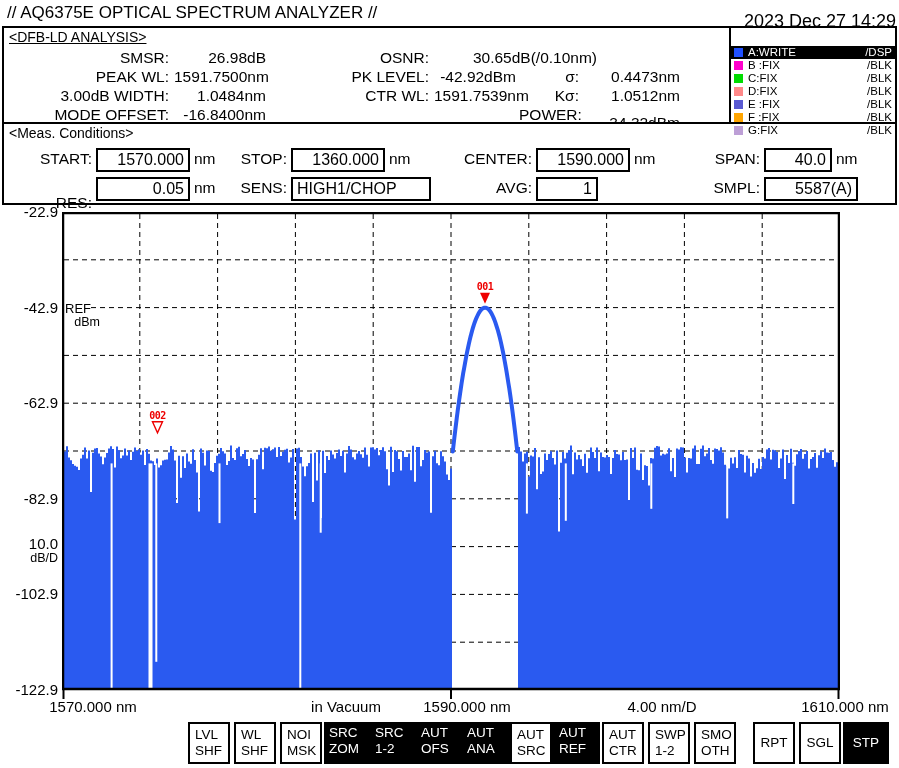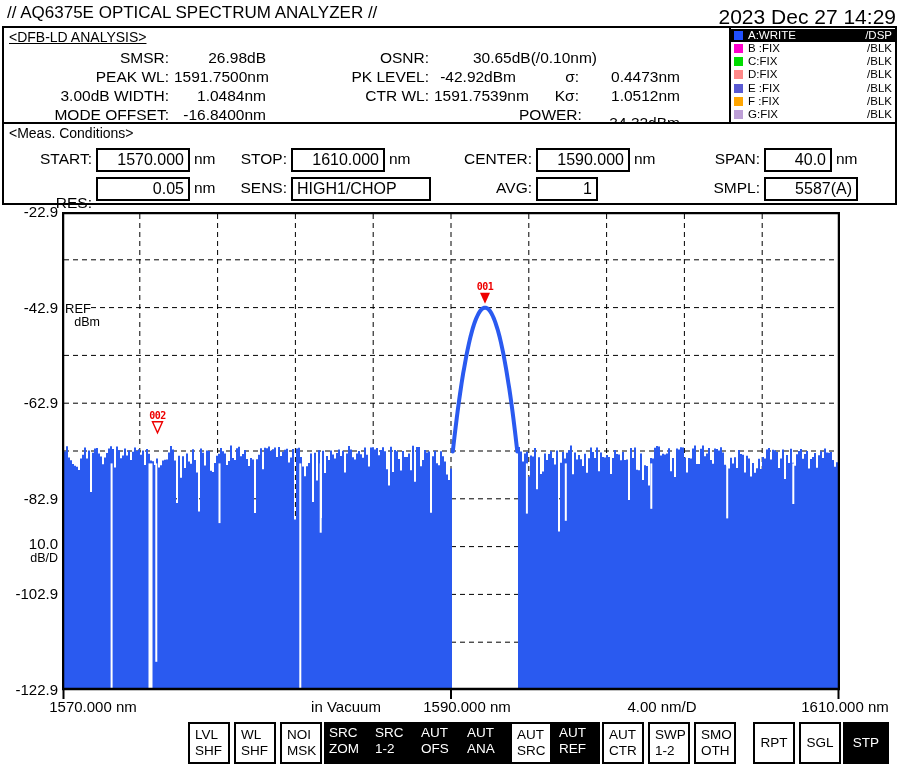--- a/index.html
+++ b/index.html
@@ -5,25 +5,25 @@
   html,body{margin:0;padding:0}
   body{
     width:899px;height:768px;position:relative;overflow:hidden;
     background:#fff;color:#000;
     font-family:"Liberation Sans",sans-serif;
     -webkit-font-smoothing:antialiased;
   }
   .abs{position:absolute}
   
   #hdr-title{left:7px;top:3px;font-size:17px;white-space:nowrap}
-  #hdr-date{right:3px;top:5px;font-size:21px;white-space:nowrap}
+  #hdr-date{right:3px;top:11px;font-size:18px;white-space:nowrap}
   
   .frame{position:absolute;border:2px solid #000;background:#fff;box-sizing:border-box}
   #analysis-box{left:2px;top:26px;width:895px;height:98px}
-  #legend-box{left:729px;top:26px;width:168px;height:98px;display:flex;flex-direction:column;justify-content:space-between;padding:1px 0;z-index:3}
+  #legend-box{left:729px;top:26px;width:168px;height:98px;display:flex;flex-direction:column;justify-content:space-between;padding:18px 0;z-index:3}
   #conditions-box{left:2px;top:122px;width:895px;height:83px}
   .section-label{position:absolute;left:5px;top:1px;font-size:14px;white-space:nowrap}
   #analysis-label{text-decoration:underline}
   .an-cell{position:absolute;text-align:right;font-size:15.5px;white-space:nowrap}
   
   .cond-label{position:absolute;text-align:right;font-size:15.5px;white-space:nowrap}
   .cond-input{position:absolute;border:2px solid #000;box-sizing:border-box;height:24px;
     font-size:16px;line-height:20px;padding:0 4px;background:#fff;white-space:nowrap;overflow:hidden}
   .cond-unit{position:absolute;font-size:15.5px;white-space:nowrap}
   
@@ -115,21 +115,21 @@
       <span class="trace-status">/BLK</span>
     </div>
   </div>
 
 <div class="frame" id="conditions-box">
   <div class="section-label">&lt;Meas. Conditions&gt;</div>
 <span class="cond-label" style="left: 4px; top: 26px; width: 84px;">START:</span>
     <div class="cond-input" style="left: 92px; top: 24px; width: 94px; text-align: right;">1570.000</div>
     <span class="cond-unit" style="left: 190px; top: 26px;">nm</span>
     <span class="cond-label" style="left: 198px; top: 26px; width: 85px;">STOP:</span>
-    <div class="cond-input" style="left: 287px; top: 24px; width: 94px; text-align: right;">1610.000</div>
+    <div class="cond-input" style="left: 287px; top: 24px; width: 94px; text-align: right;">1360.000</div>
     <span class="cond-unit" style="left: 385px; top: 26px;">nm</span>
     <span class="cond-label" style="left: 443px; top: 26px; width: 85px;">CENTER:</span>
     <div class="cond-input" style="left: 532px; top: 24px; width: 94px; text-align: right;">1590.000</div>
     <span class="cond-unit" style="left: 630px; top: 26px;">nm</span>
     <span class="cond-label" style="left: 686px; top: 26px; width: 70px;">SPAN:</span>
     <div class="cond-input" style="left: 760px; top: 24px; width: 68px; text-align: right;">40.0</div>
     <span class="cond-unit" style="left: 832px; top: 26px;">nm</span>
     <span class="cond-label" style="left: 4px; top: 70px; width: 84px;">RES:</span>
     <div class="cond-input" style="left: 92px; top: 53px; width: 94px; text-align: right;">0.05</div>
     <span class="cond-unit" style="left: 190px; top: 55px;">nm</span>

